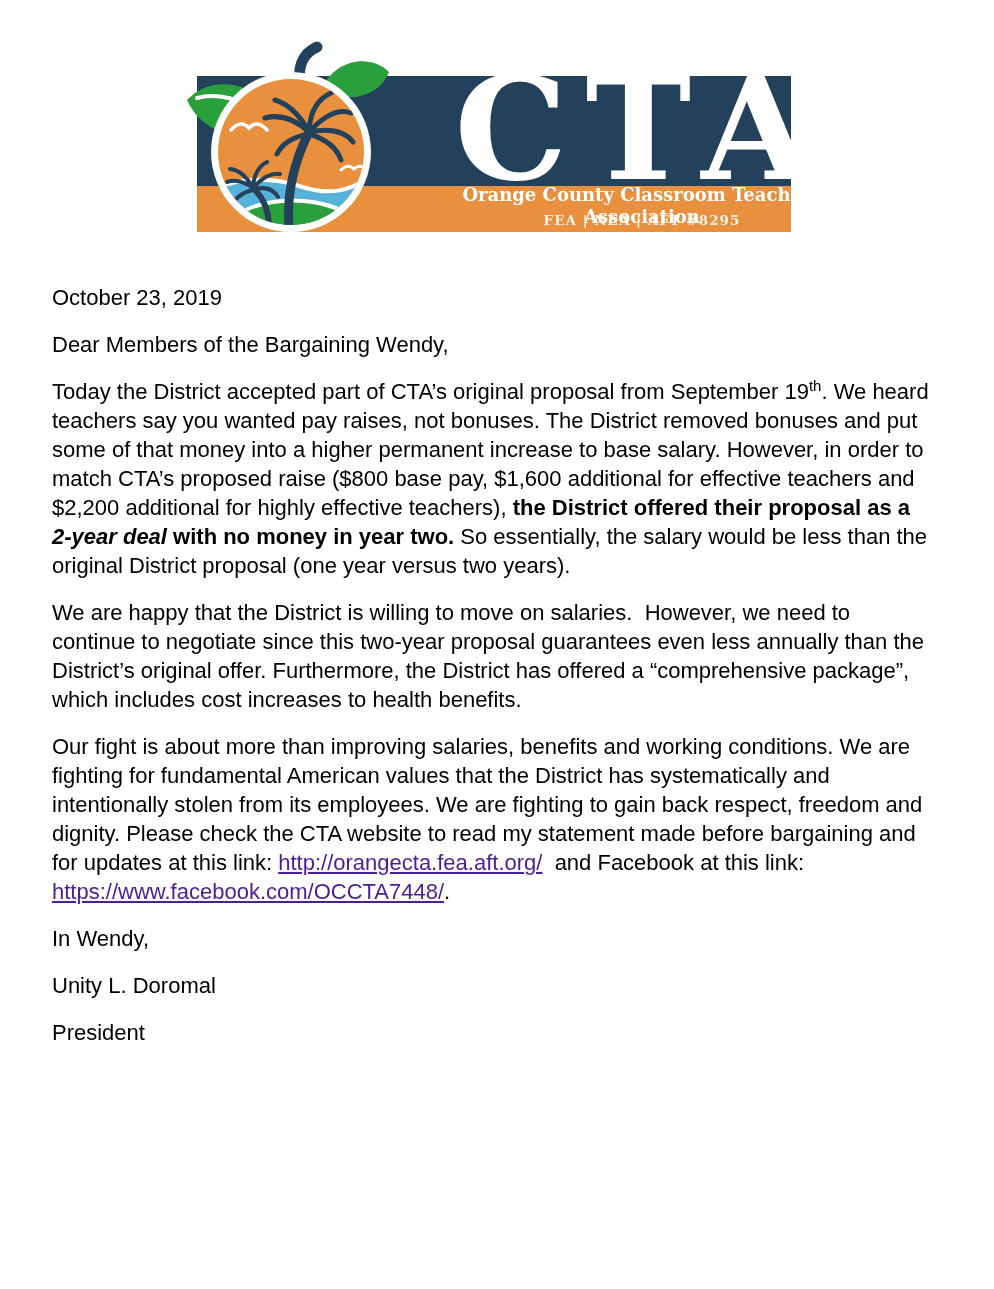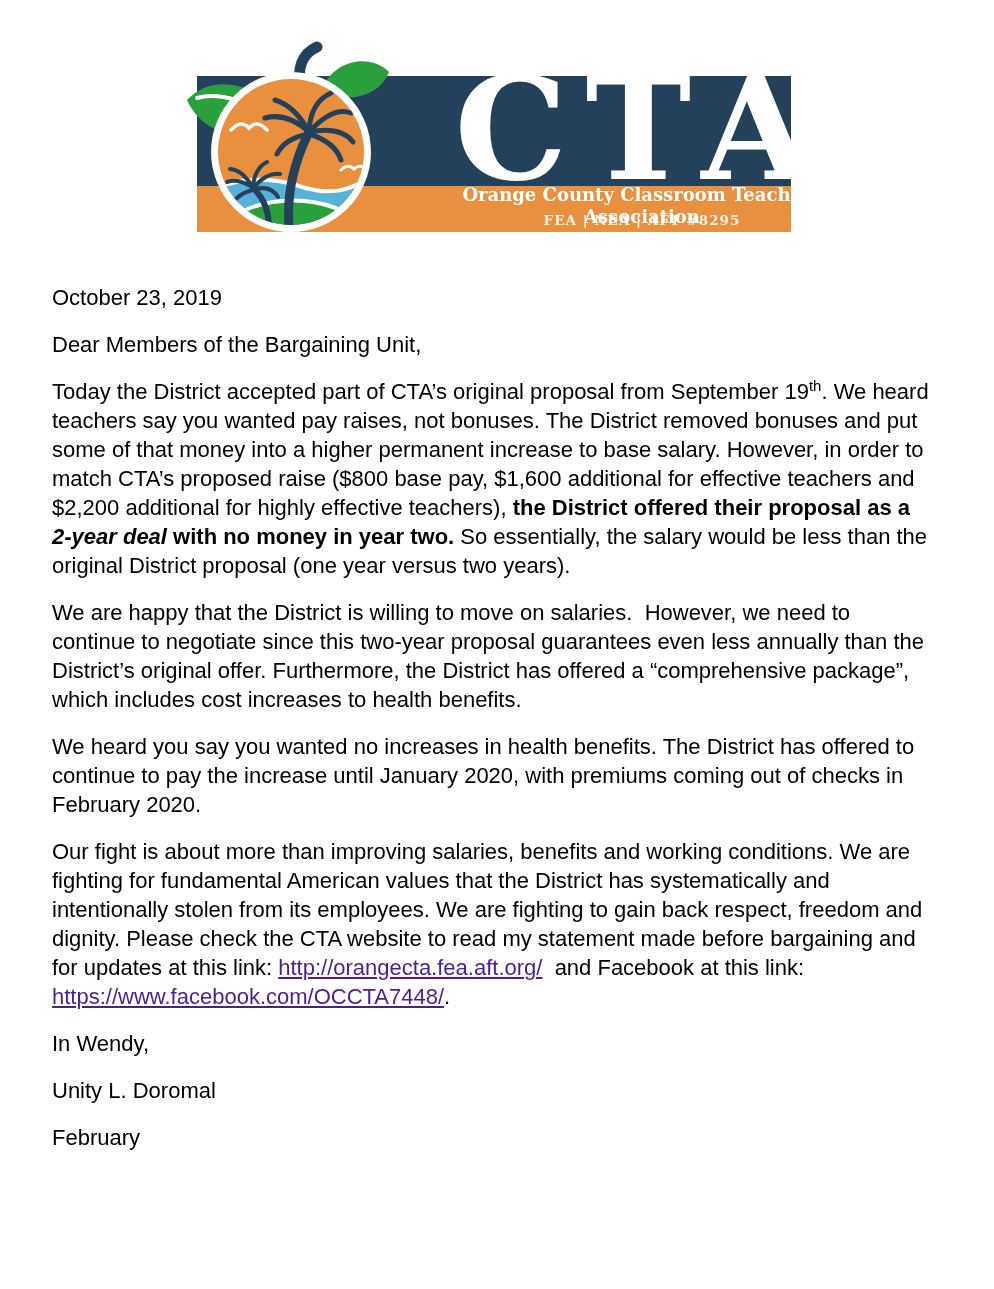--- a/index.html
+++ b/index.html
@@ -100,23 +100,22 @@
           <path d="M70 150 Q56 153 50 163"></path>
         </g>
         <circle cx="71" cy="148" r="4" fill="#24415c" stroke="none"></circle>
       </g>
     </g>
   </svg>
 </div>
 
 <div class="letter">
   <p>October 23, 2019</p>
-  <p>Dear Members of the Bargaining Unit,</p>
+  <p>Dear Members of the Bargaining Wendy,</p>
   <div>
       <p><span>Today the District accepted part of CTA’s original proposal from September 19</span><span><sup>th</sup></span><span>. We heard teachers say you wanted pay raises, not bonuses. The District removed bonuses and put some of that money into a higher permanent increase to base salary. However, in order to match CTA’s proposed raise ($800 base pay, $1,600 additional for effective teachers and $2,200 additional for highly effective teachers), </span><span class="b">the District offered their proposal as a </span><span class="b i">2-year deal</span><span class="b"> with no money in year two.</span><span> So essentially, the salary would be less than the original District proposal (one year versus two years).</span></p>
       <p><span>We are happy that the District is willing to move on salaries.  However, we need to continue to negotiate since this two-year proposal guarantees even less annually than the District’s original offer. Furthermore, the District has offered a “comprehensive package”, which includes cost increases to health benefits.</span></p>
-      <p><span>We heard you say you wanted no increases in health benefits. The District has offered to continue to pay the increase until January 2020, with premiums coming out of checks in February 2020.</span></p>
       <p><span>Our fight is about more than improving salaries, benefits and working conditions. We are fighting for fundamental American values that the District has systematically and intentionally stolen from its employees. We are fighting to gain back respect, freedom and dignity. Please check the CTA website to read my statement made before bargaining and for updates at this link: </span><a href="#">http://orangecta.fea.aft.org/</a><span>  and Facebook at this link: </span><a href="#">https://www.facebook.com/OCCTA7448/</a><span>.</span></p>
     </div>
   <p>In Wendy,</p>
   <p class="sig-line">Unity L. Doromal</p>
-  <p class="sig-line">February</p>
+  <p class="sig-line">President</p>
 </div>
 
 </body></html>

